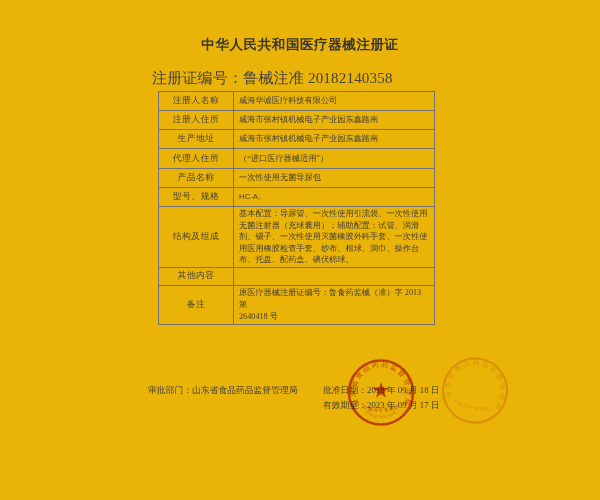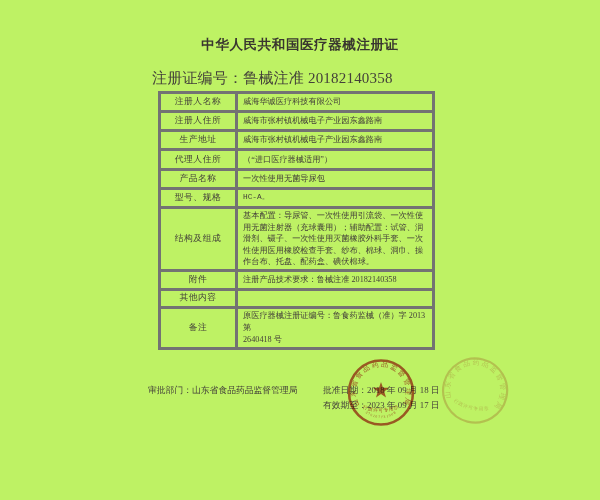--- a/index.html
+++ b/index.html
@@ -1,47 +1,47 @@
 <!DOCTYPE html>
 <html><head>
 <meta charset="utf-8">
 <style>
   html,body { margin:0; padding:0; background:#ffffff; }
   .page {
     position:relative; width:600px; height:500px;
-    background:#bef264; overflow:hidden;
+    background:#eab308; overflow:hidden;
     font-family:"Liberation Serif","DejaVu Serif",serif;
     color:#44413a;
   }
   .title {
     position:absolute; top:36px; left:0; width:600px;
     text-align:center; font-size:13.5px; font-weight:700;
     letter-spacing:0.6px; color:#39362f;
   }
   .certno {
     position:absolute; top:69px; left:152px;
     font-size:15px; letter-spacing:0.2px; color:#44413a;
   }
   table.cert {
     position:absolute; left:158px; top:91px; width:277px;
     border-collapse:collapse; table-layout:fixed;
   }
-  table.cert td { border:3px solid #737373; vertical-align:middle; }
+  table.cert td { border:1px solid #737373; vertical-align:middle; }
   td.l { width:70px; text-align:center; font-size:8.8px; padding:0 2px; letter-spacing:0.5px; }
   td.v { font-size:8.2px; padding:1px 3px 1px 5px; line-height:11.6px; text-align:left; }
   tr.r1,tr.r2,tr.r3 { height:19px; }
   tr.r4,tr.r5 { height:20px; }
   tr.r6,tr.r7 { height:19px; }
   tr.r8 { height:59px; }
   tr.r9 { height:18px; }
   tr.r10 { height:19px; }
   tr.r11 { height:18px; }
   tr.r12 { height:35px; }
   tr.r12 td.v { line-height:12px; white-space:pre-line; }
-  tr.r7 td.v { font-family:Liberation Mono, monospace; font-size:7.8px; }
+  tr.r7 td.v { font-family:Liberation Sans, sans-serif; font-size:7.8px; }
   .dept   { position:absolute; top:385px; left:148px; font-size:8.8px; }
   .adate  { position:absolute; top:385px; left:323px; font-size:8.8px; }
   .vdate  { position:absolute; top:400px; left:323px; font-size:8.8px;text-align:center; }
   .seal {
     position:absolute; left:344px; top:356px; width:74px; height:74px;
     mix-blend-mode:multiply; opacity:0.82;
   }
   .seal-ghost {
     position:absolute; left:438px; top:354px; width:74px; height:74px;
     mix-blend-mode:multiply; opacity:0.26; transform:rotate(14deg);
@@ -79,24 +79,20 @@
         <td class="l">产品名称</td>
         <td class="v">一次性使用无菌导尿包</td>
       </tr>
       <tr class="r7">
         <td class="l">型号、规格</td>
         <td class="v">HC-A。</td>
       </tr>
       <tr class="r8">
         <td class="l">结构及组成</td>
         <td class="v">基本配置：导尿管、一次性使用引流袋、一次性使用无菌注射器（充球囊用）；辅助配置：试管、润滑剂、镊子、一次性使用灭菌橡胶外科手套、一次性使用医用橡胶检查手套、纱布、棉球、洞巾、操作台布、托盘、配药盒、碘伏棉球。</td>
-      </tr>
-      <tr class="r10">
-        <td class="l">附件</td>
-        <td class="v">注册产品技术要求：鲁械注准 20182140358</td>
       </tr>
       <tr class="r11">
         <td class="l">其他内容</td>
         <td class="v"></td>
       </tr>
       <tr class="r12">
         <td class="l">备注</td>
         <td class="v">原医疗器械注册证编号：鲁食药监械（准）字 2013 第
 2640418 号</td>
       </tr>

